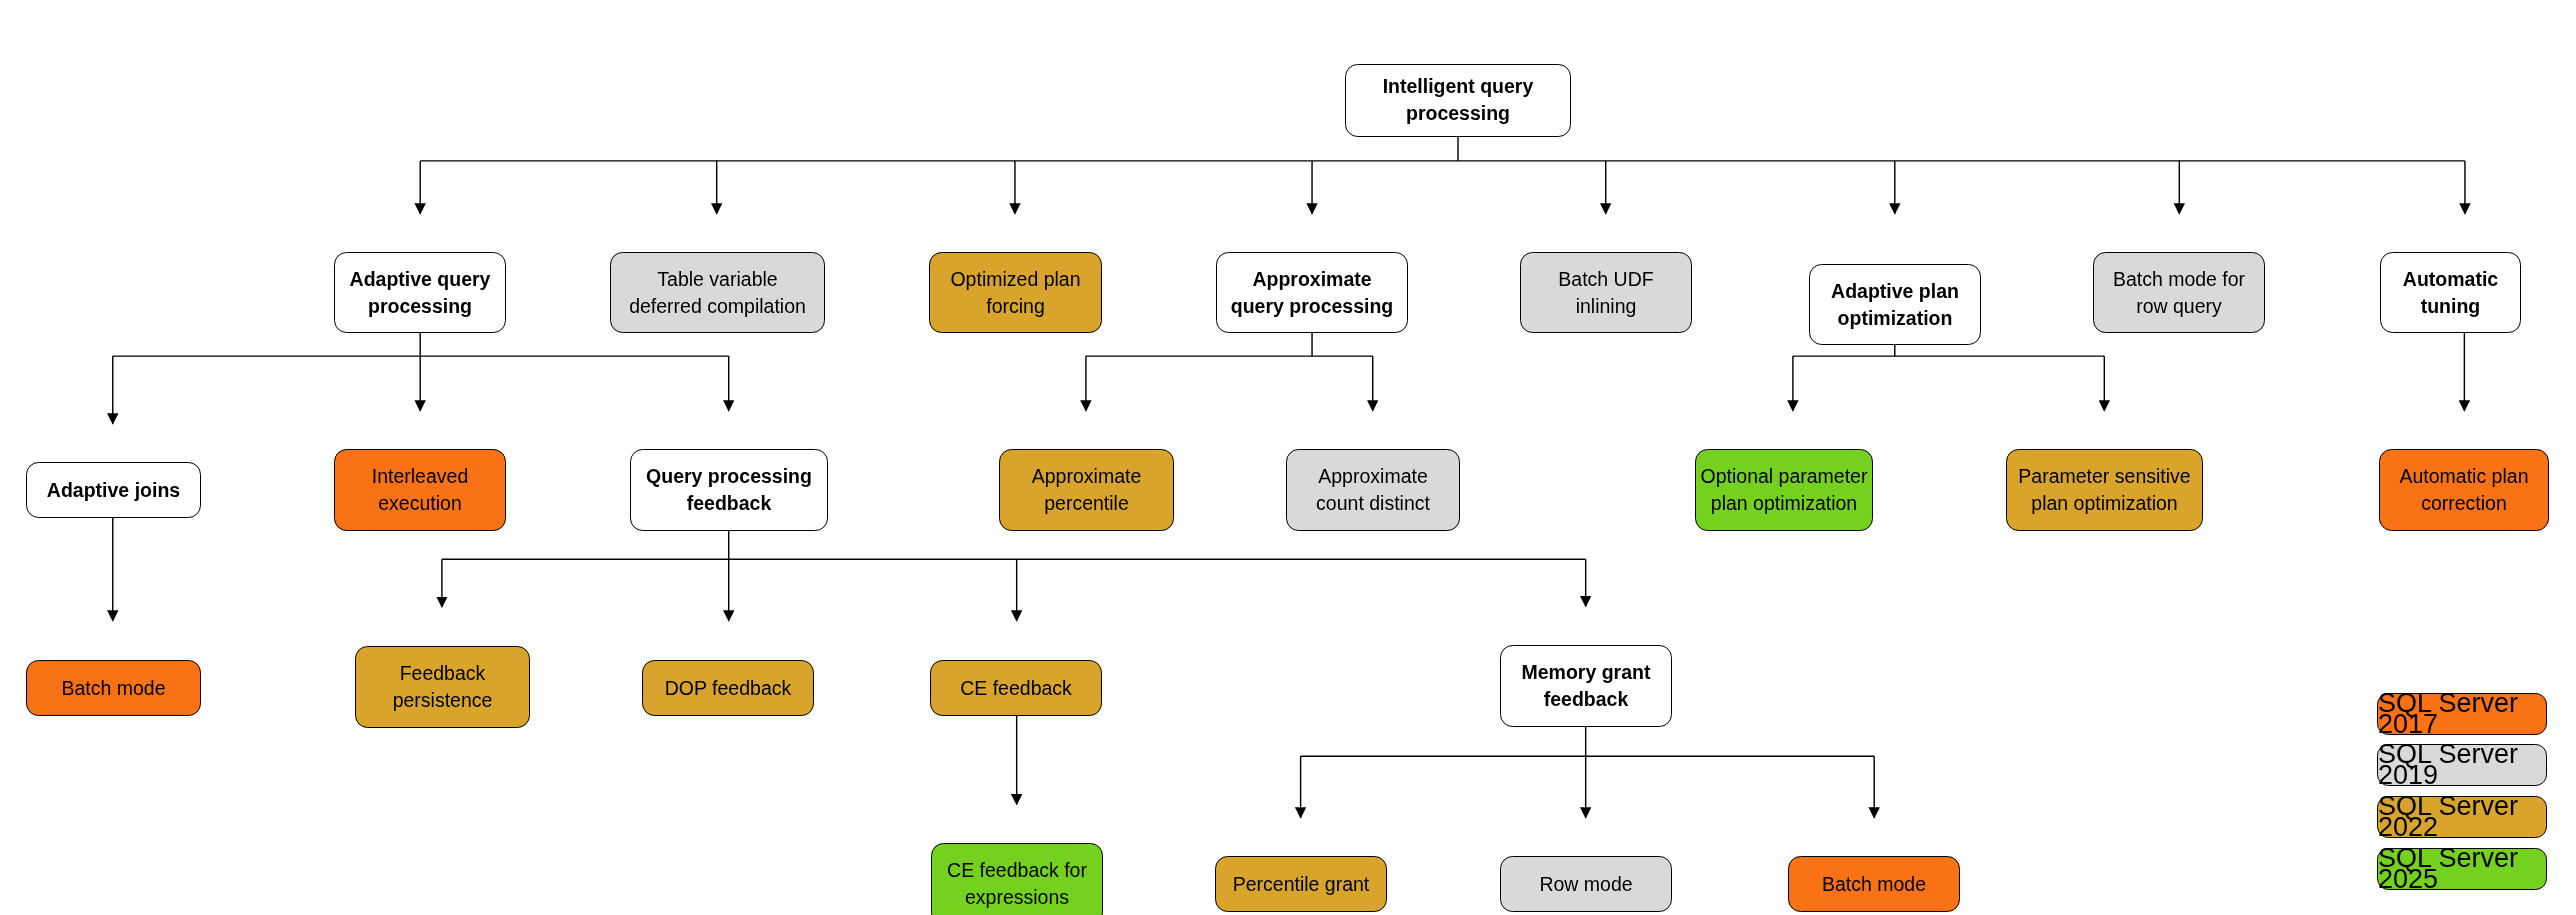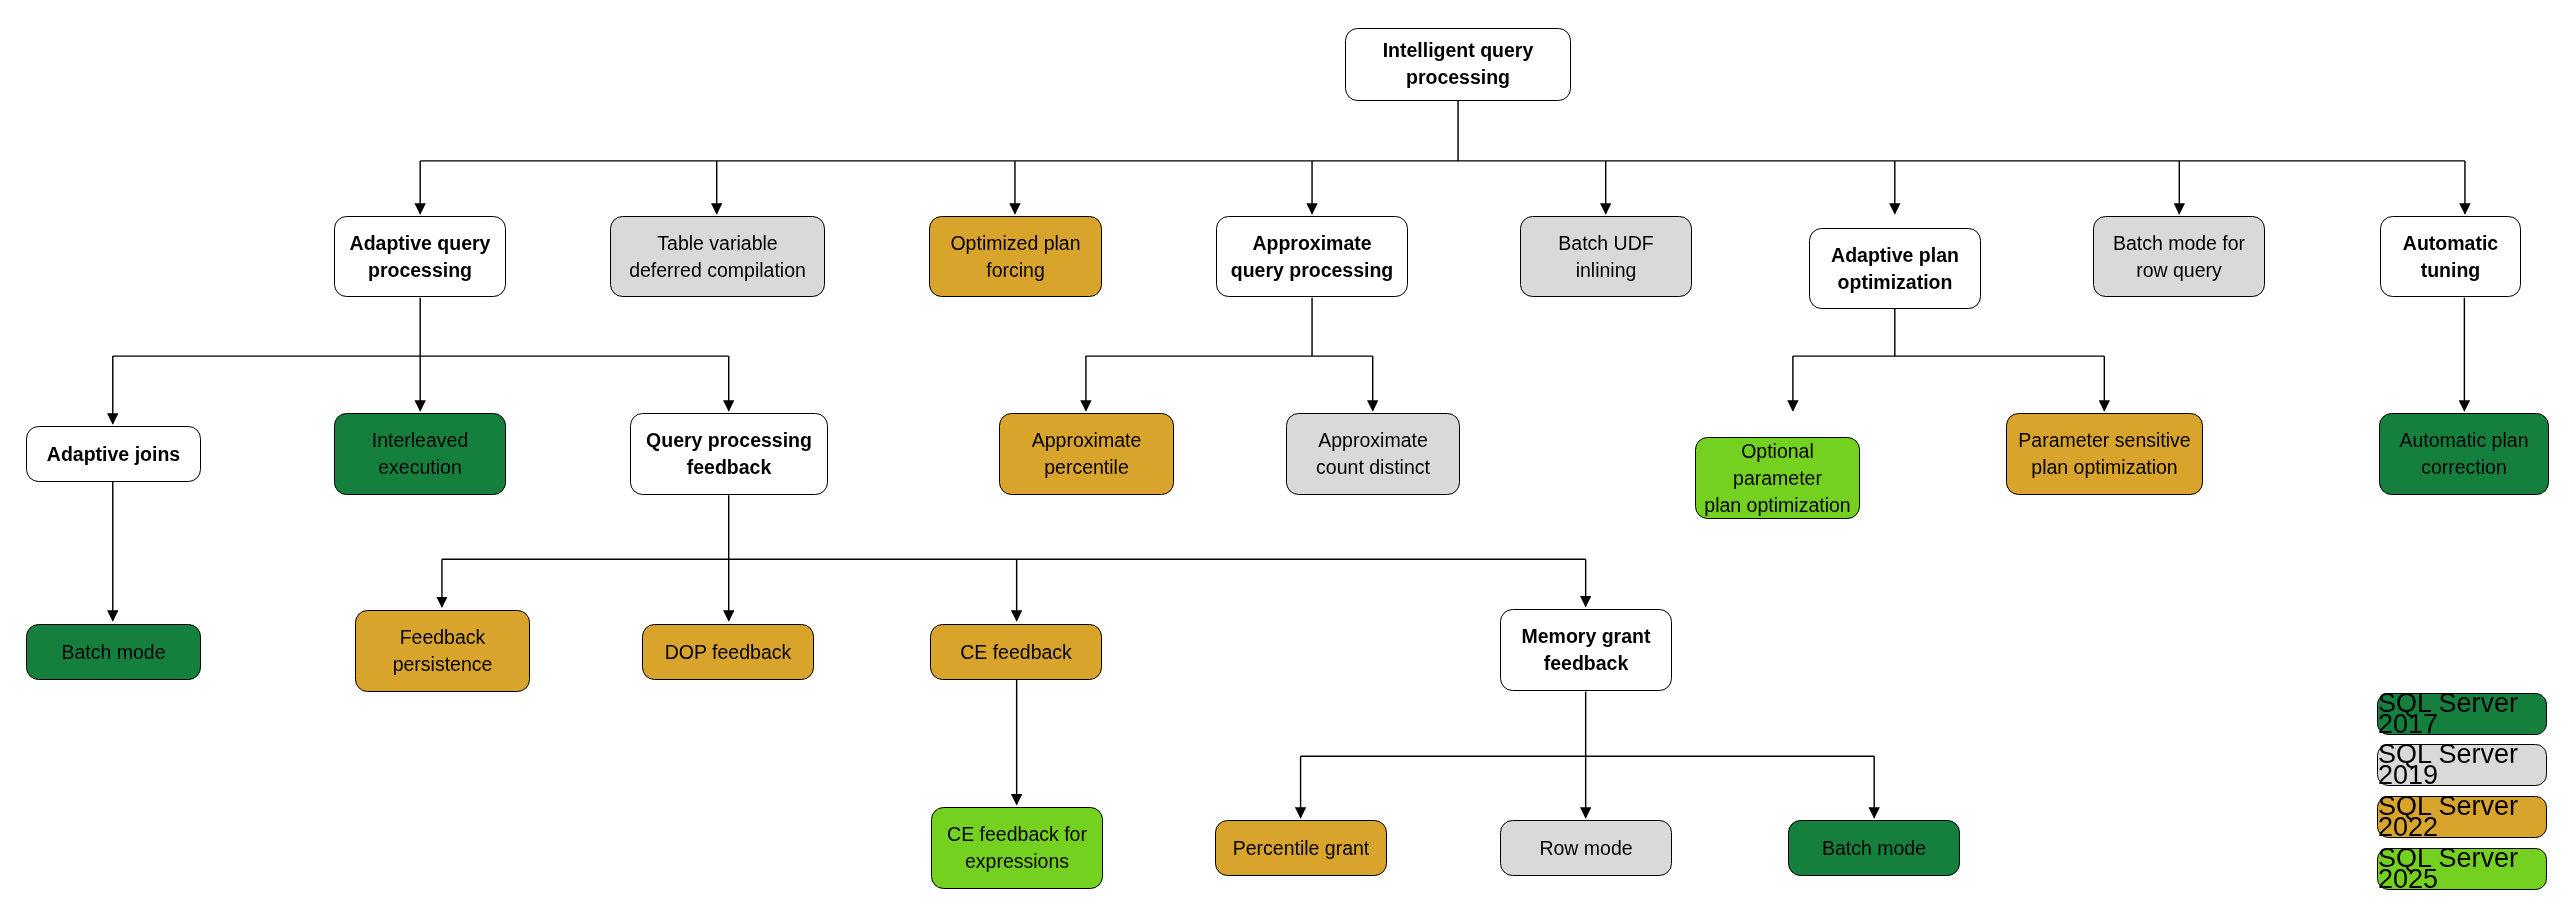--- a/index.html
+++ b/index.html
@@ -2,24 +2,24 @@
 <html style="font-size:9.2px"><head>
 <meta charset="utf-8">
 <style>
   html,body{margin:0;padding:0;background:#ffffff;}
   body{width:2576px;height:916px;position:relative;overflow:hidden;
        font-family:"Liberation Sans","DejaVu Sans",sans-serif;color:#000;}
   #canvas{position:absolute;left:0;top:0;width:2576px;height:916px;}
   #edges{position:absolute;left:0;top:0;}
   .node{position:absolute;box-sizing:border-box;border:1.7px solid #000;border-radius:12.6px;
         display:flex;flex-direction:column;align-items:center;justify-content:center;
-        text-align:center;font-size:19.5px;line-height:27px;background:#fff;}
+        text-align:center;font-size:19.5px;line-height:27px;background:#fff;margin-top:36px;}
   .node .ln:empty{display:none;}
   .c-header{background:#ffffff;font-weight:bold;}
-  .c-2017{background:#15803d;}
+  .c-2017{background:#f97316;}
   .c-2019{background:#d9d9d9;}
   .c-2022{background:#d9a42c;}
   .c-2025{background:#74d120;}
   .legend-item{position:absolute;box-sizing:border-box;border:1.7px solid #000;border-radius:11.4px;
         left:2377px;width:170px;height:42px;display:flex;align-items:center;justify-content:center;
         font-size:27px;line-height:20.6px;}
 </style>
 </head>
 <body>
 
@@ -131,21 +131,21 @@
     <span class="ln">feedback</span>
   </div>
   <div class="node c-2022" style="left:999px;top:413px;width:175px;height:82px">
     <span class="ln">Approximate</span>
     <span class="ln">percentile</span>
   </div>
   <div class="node c-2019" style="left:1286px;top:413px;width:174px;height:82px">
     <span class="ln">Approximate</span>
     <span class="ln">count distinct</span>
   </div>
-  <div class="node c-2025" style="left:1695px;top:437px;width:165px;height:82px">
+  <div class="node c-2025" style="left:1695px;top:413px;width:178px;height:82px">
     <span class="ln">Optional parameter</span>
     <span class="ln">plan optimization</span>
   </div>
   <div class="node c-2022" style="left:2006px;top:413px;width:197px;height:82px">
     <span class="ln">Parameter sensitive</span>
     <span class="ln">plan optimization</span>
   </div>
   <div class="node c-2017" style="left:2379px;top:413px;width:170px;height:82px">
     <span class="ln">Automatic plan</span>
     <span class="ln">correction</span>

